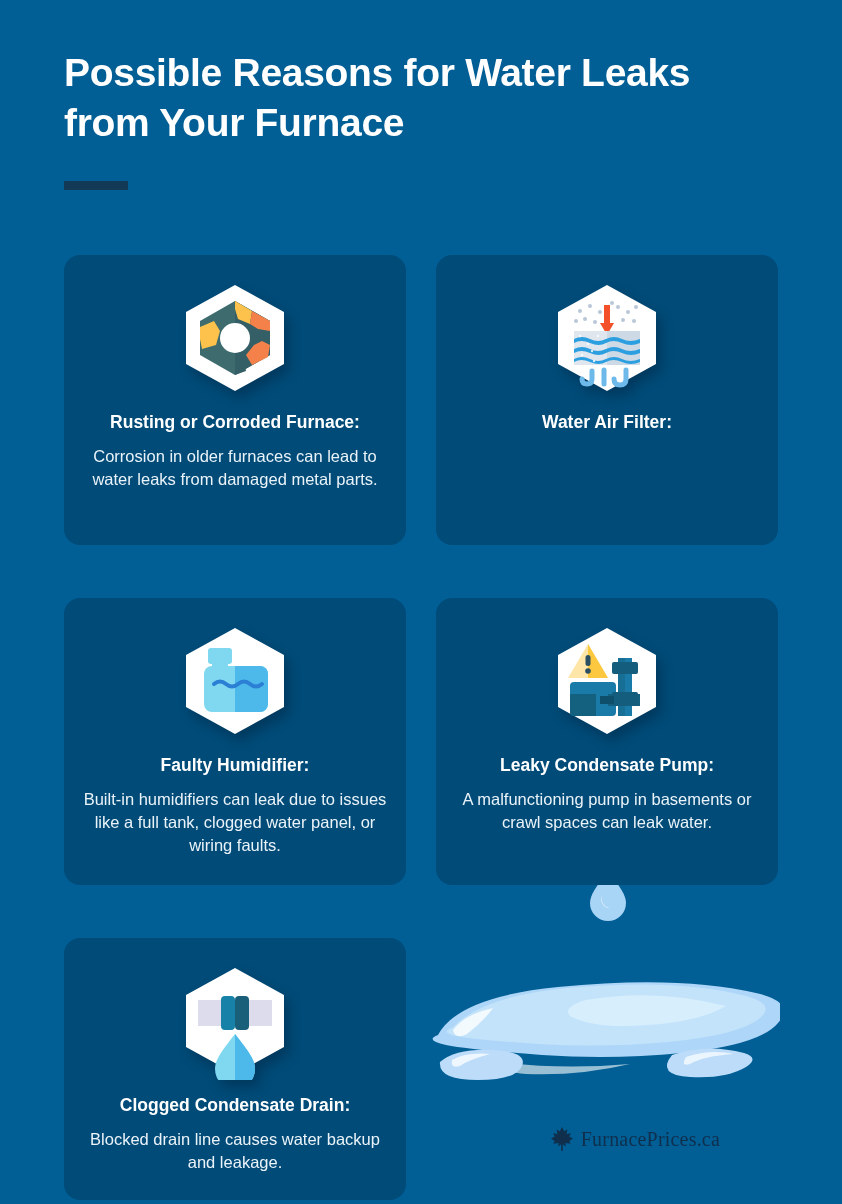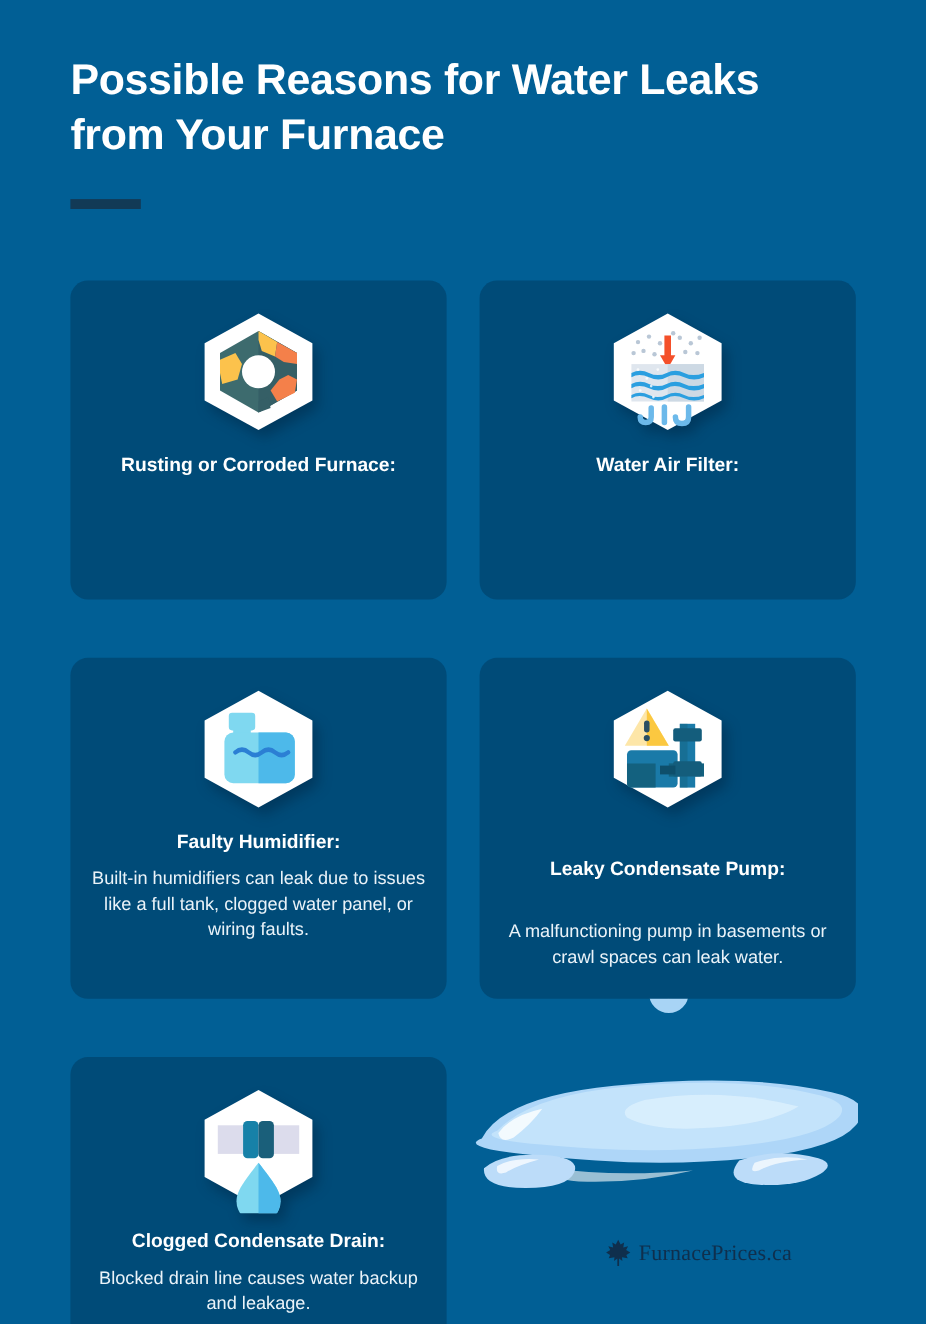--- a/index.html
+++ b/index.html
@@ -46,21 +46,21 @@
     box-sizing:border-box;
     padding:24px 18px 26px 18px;
     display:flex;flex-direction:column;align-items:center;
     position:relative;
     z-index:3;
     margin-top:23px;
   }
   .card.c1{min-height:290px;}
   .card.c2{min-height:290px;}
   .card.c3{min-height:287px;}
-  .card.c4{min-height:287px;gap:24px;}
+  .card.c4{min-height:287px;}
   .card.c5{min-height:250px;}
 
   .icon-wrap{
     width:118px;height:118px;
     display:flex;align-items:center;justify-content:center;
     margin-bottom:14px;
     filter:drop-shadow(5px 7px 6px rgba(0,24,45,0.35));
   }
   .icon-wrap svg{display:block;}
 
@@ -157,20 +157,21 @@
 
           <path d="M59 22 L76 32 L74 45 L62 40 L59 30 z" fill="#fcc24c"></path>
           <path d="M76 32 L94 42 L94 52 L82 50 L74 45 z" fill="#f4804a"></path>
           <path d="M24 48 L38 42 L44 52 L40 66 L26 70 L24 60 z" fill="#fcc24c"></path>
           <path d="M86 62 L94 66 L92 78 L76 86 L70 76 L78 66 z" fill="#f4804a"></path>
           <path d="M59 86 L68 82 L70 92 L59 96 z" fill="#355f66"></path>
           <circle cx="59" cy="59" r="15" fill="#ffffff"></circle>
         </svg>
       </div>
       <div class="card-title">Rusting or Corroded Furnace:</div>
+      <div class="card-body">Corrosion in older furnaces can lead to water leaks from damaged metal parts.</div>
     </div>
 
     <div class="card c2">
       <div class="icon-wrap">
         <svg viewBox="0 0 118 118" width="118" height="118">
           <polygon points="59,6 108,33 108,85 59,112 10,85 10,33" fill="#ffffff"></polygon>
 
           <g fill="#b9c7d6">
             <circle cx="32" cy="32" r="2"></circle>
               <circle cx="42" cy="27" r="2"></circle>

